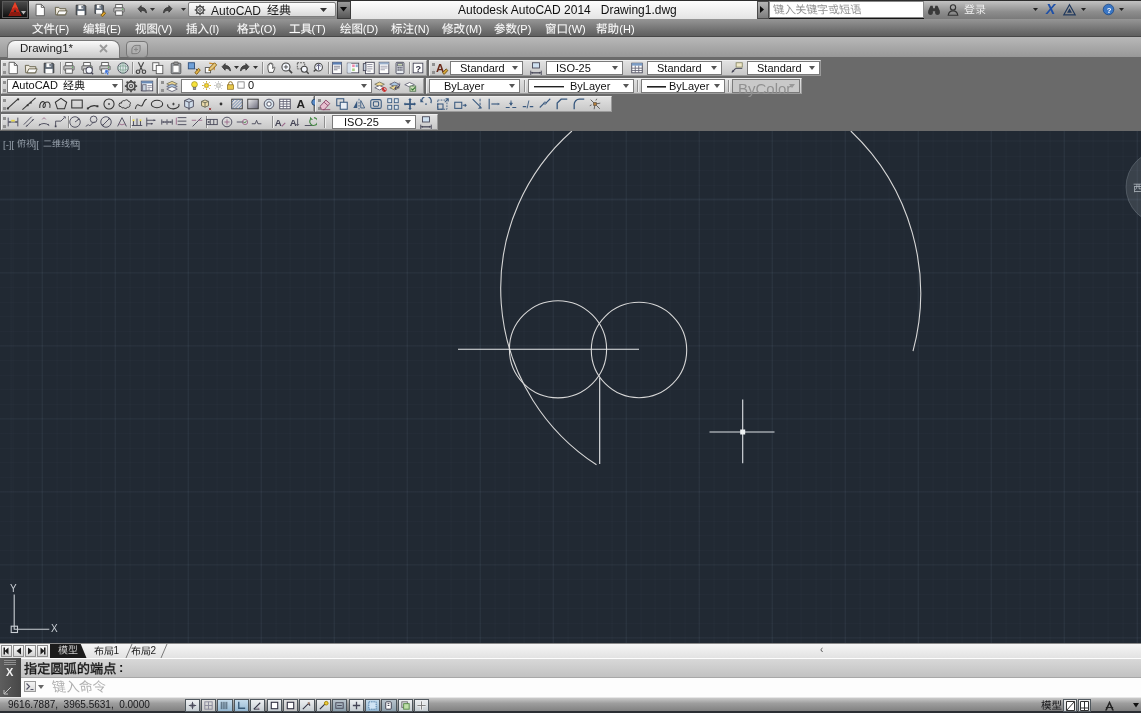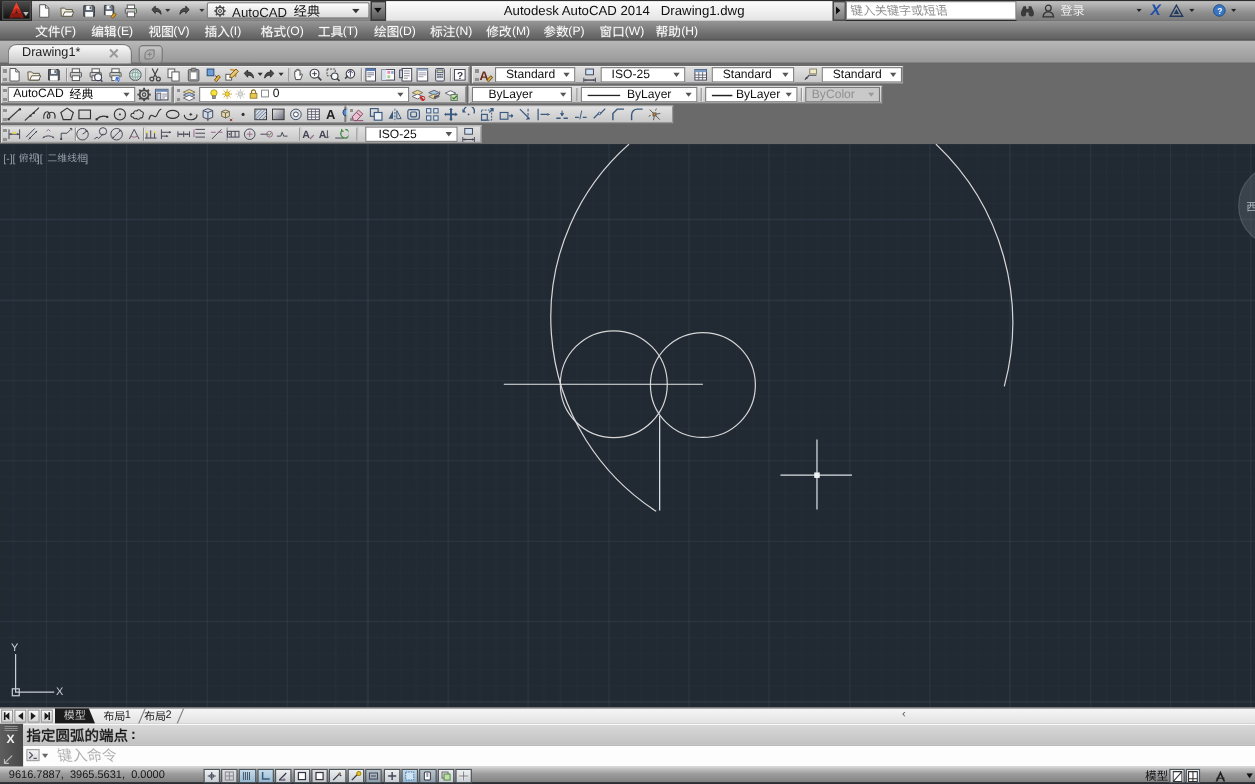--- a/index.html
+++ b/index.html
@@ -944,21 +944,21 @@
 <div style="position:absolute;left:641.0px;top:79.0px;width:84.0px;height:14px;background:#fff;border:1px solid #7a7a7a;box-sizing:border-box"></div>
     <span style="position:absolute;left:669.0px;top:79.5px;font-size:11px;color:#111">ByLayer</span>
     <svg style="position:absolute;left:714.0px;top:83.5px" width="7" height="5">
       <path d="M0 0h6l-3 4z" fill="#555"></path>
     </svg>
 <svg style="position:absolute;left:647px;top:85.5px" width="19" height="2">
       <rect width="19" height="1.6" fill="#222"></rect>
     </svg>
 <div style="position:absolute;left:728.0px;top:80.0px;width:1px;height:12px;background:#8f8f8f;border-right:1px solid #eee"></div>
 <div style="position:absolute;left:732.0px;top:79.0px;width:68.0px;height:14px;background:#c9c9c9;border:1px solid #7a7a7a;box-sizing:border-box"></div>
-    <span style="position:absolute;left:738.0px;top:79.5px;font-size:11px;color:#909090">ByColor</span>
+    <span style="position:absolute;left:738.0px;top:79.5px;font-size:15px;color:#909090">ByColor</span>
     <svg style="position:absolute;left:789.0px;top:83.5px" width="7" height="5">
       <path d="M0 0h6l-3 4z" fill="#999"></path>
     </svg>
 <div style="position:absolute;left:0.5px;top:95.5px;width:313.0px;height:16.5px;background:linear-gradient(#e2e2e2,#c8c8c8);border:1px solid #9a9a9a;border-top-color:#efefef;border-left-color:#efefef;box-sizing:border-box"></div>
 <div style="position:absolute;left:3.0px;top:98.5px;width:3px;height:11px;border-left:3px dotted #909090"></div>
 <svg style="position:absolute;left:5.6px;top:97.0px" width="14" height="14" viewBox="0 0 16 16">
       <use href="#i-line"></use>
     </svg>
 <svg style="position:absolute;left:21.6px;top:97.0px" width="14" height="14" viewBox="0 0 16 16">
       <use href="#i-xline"></use>

